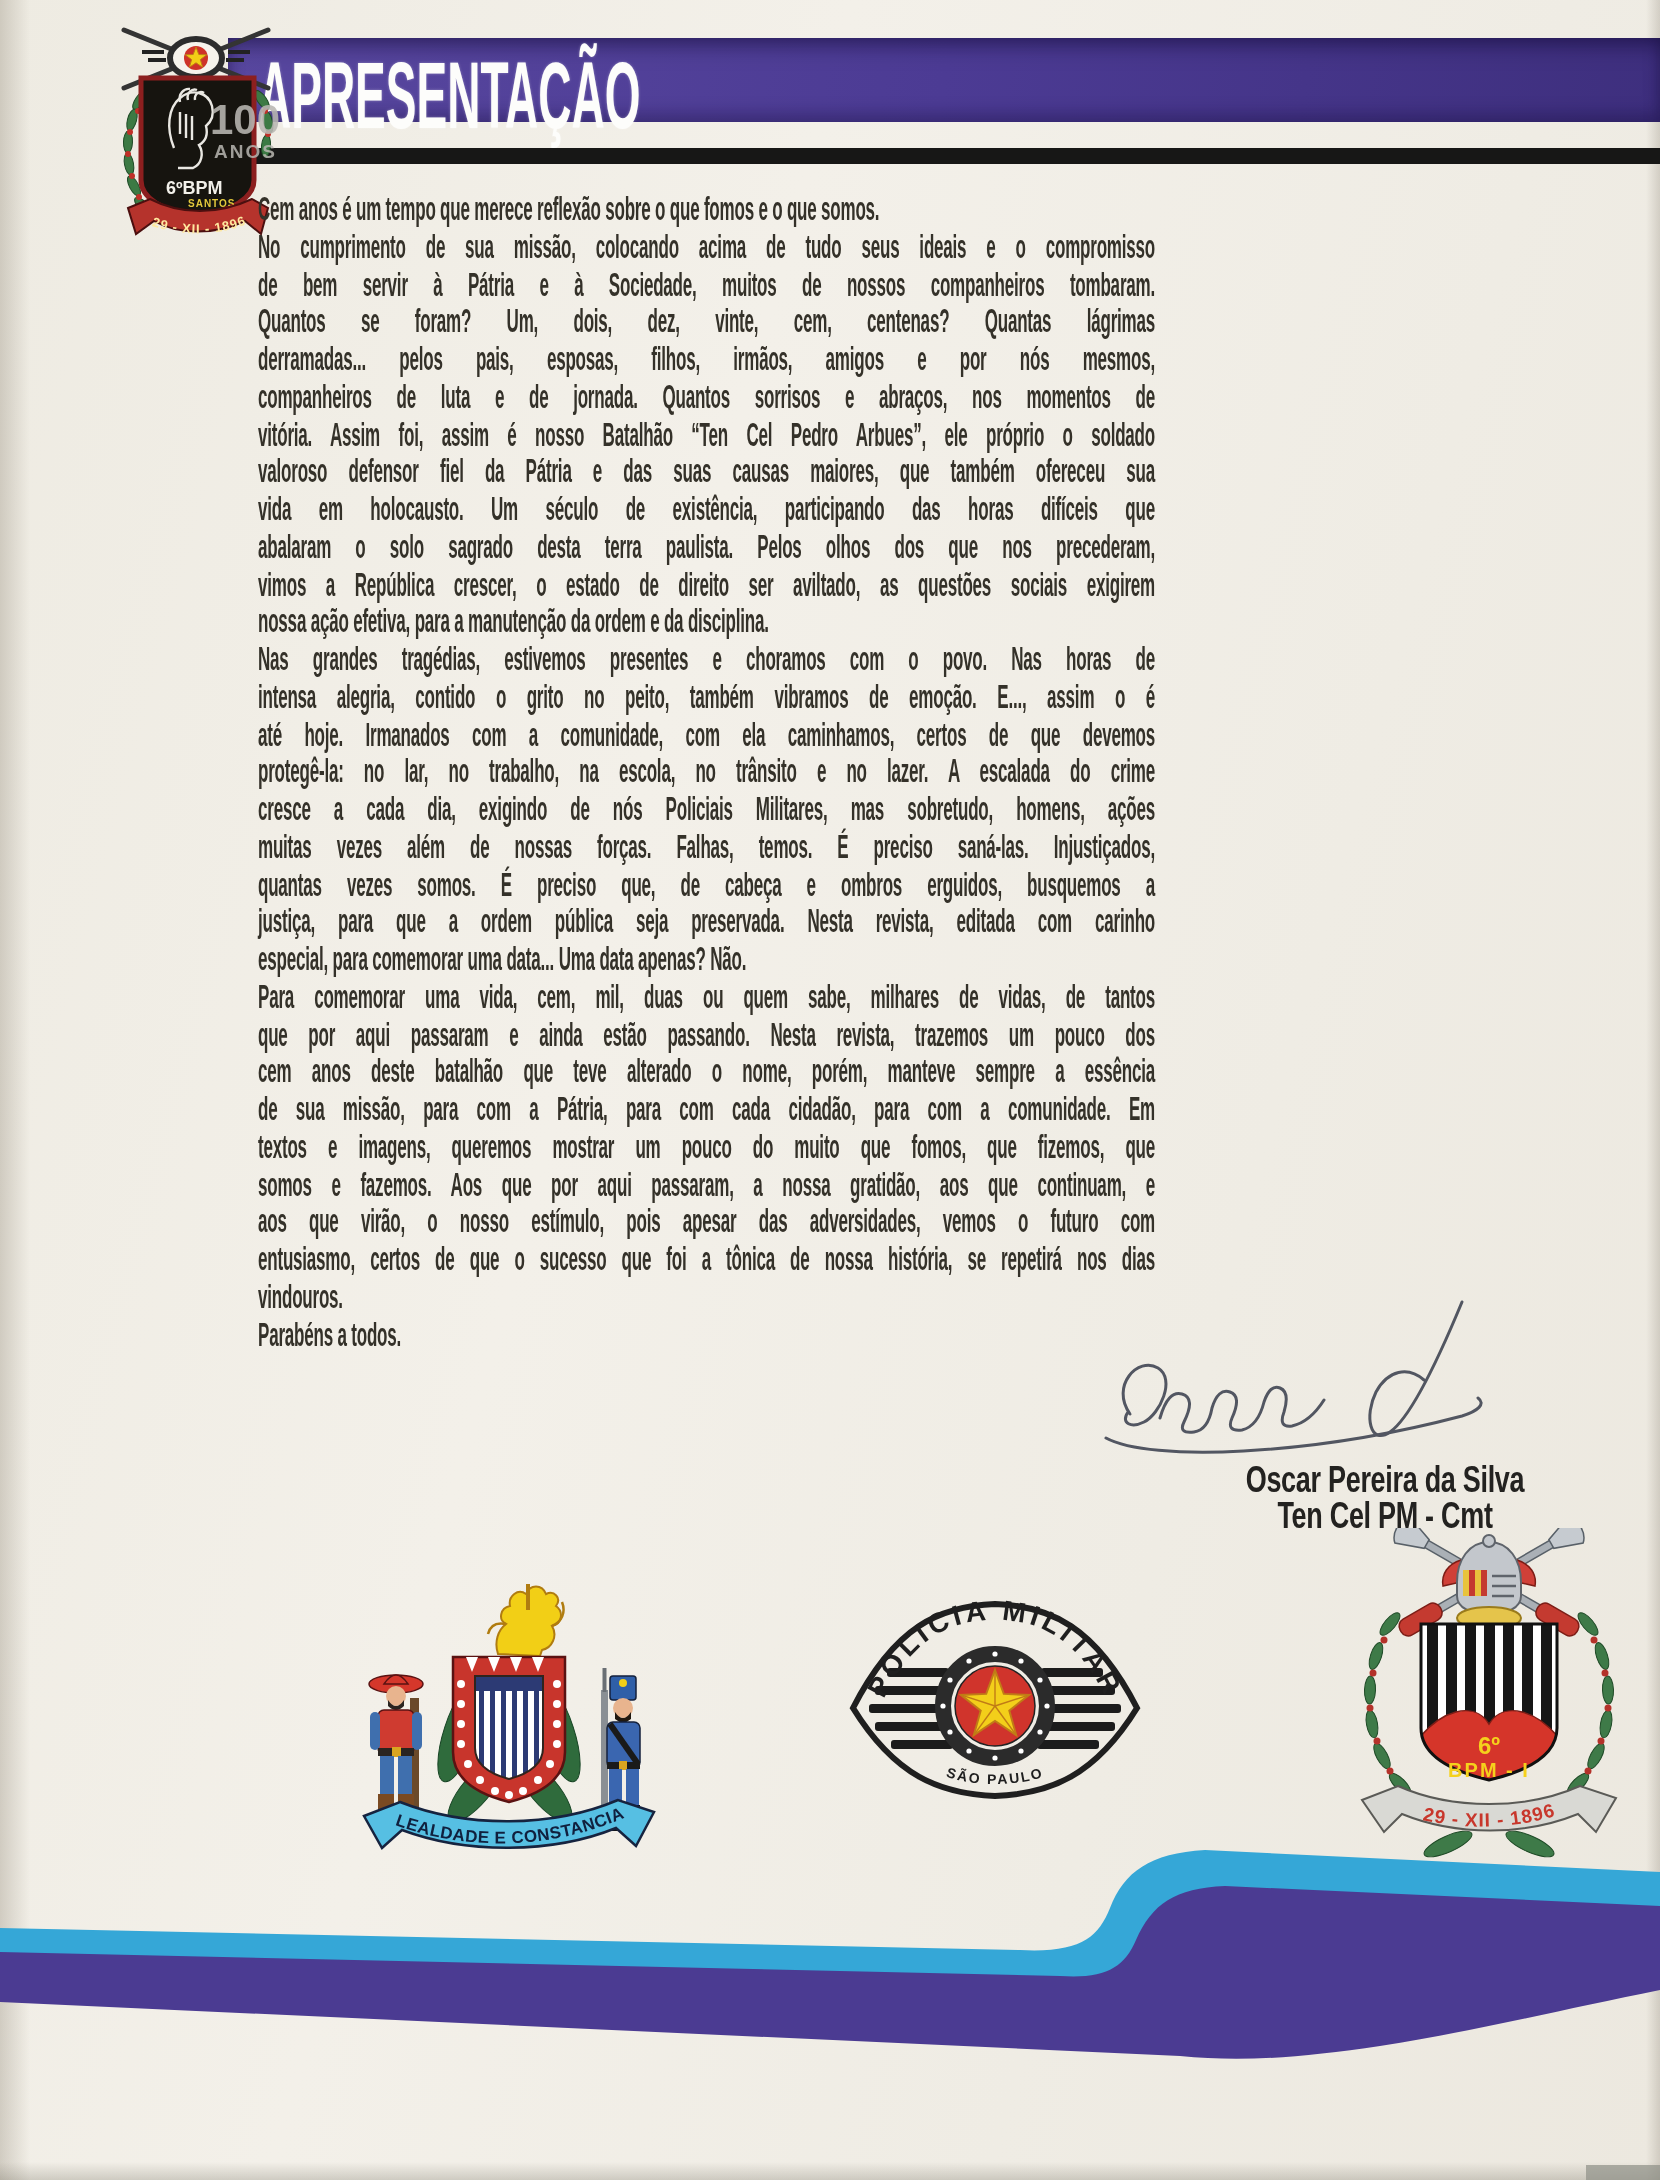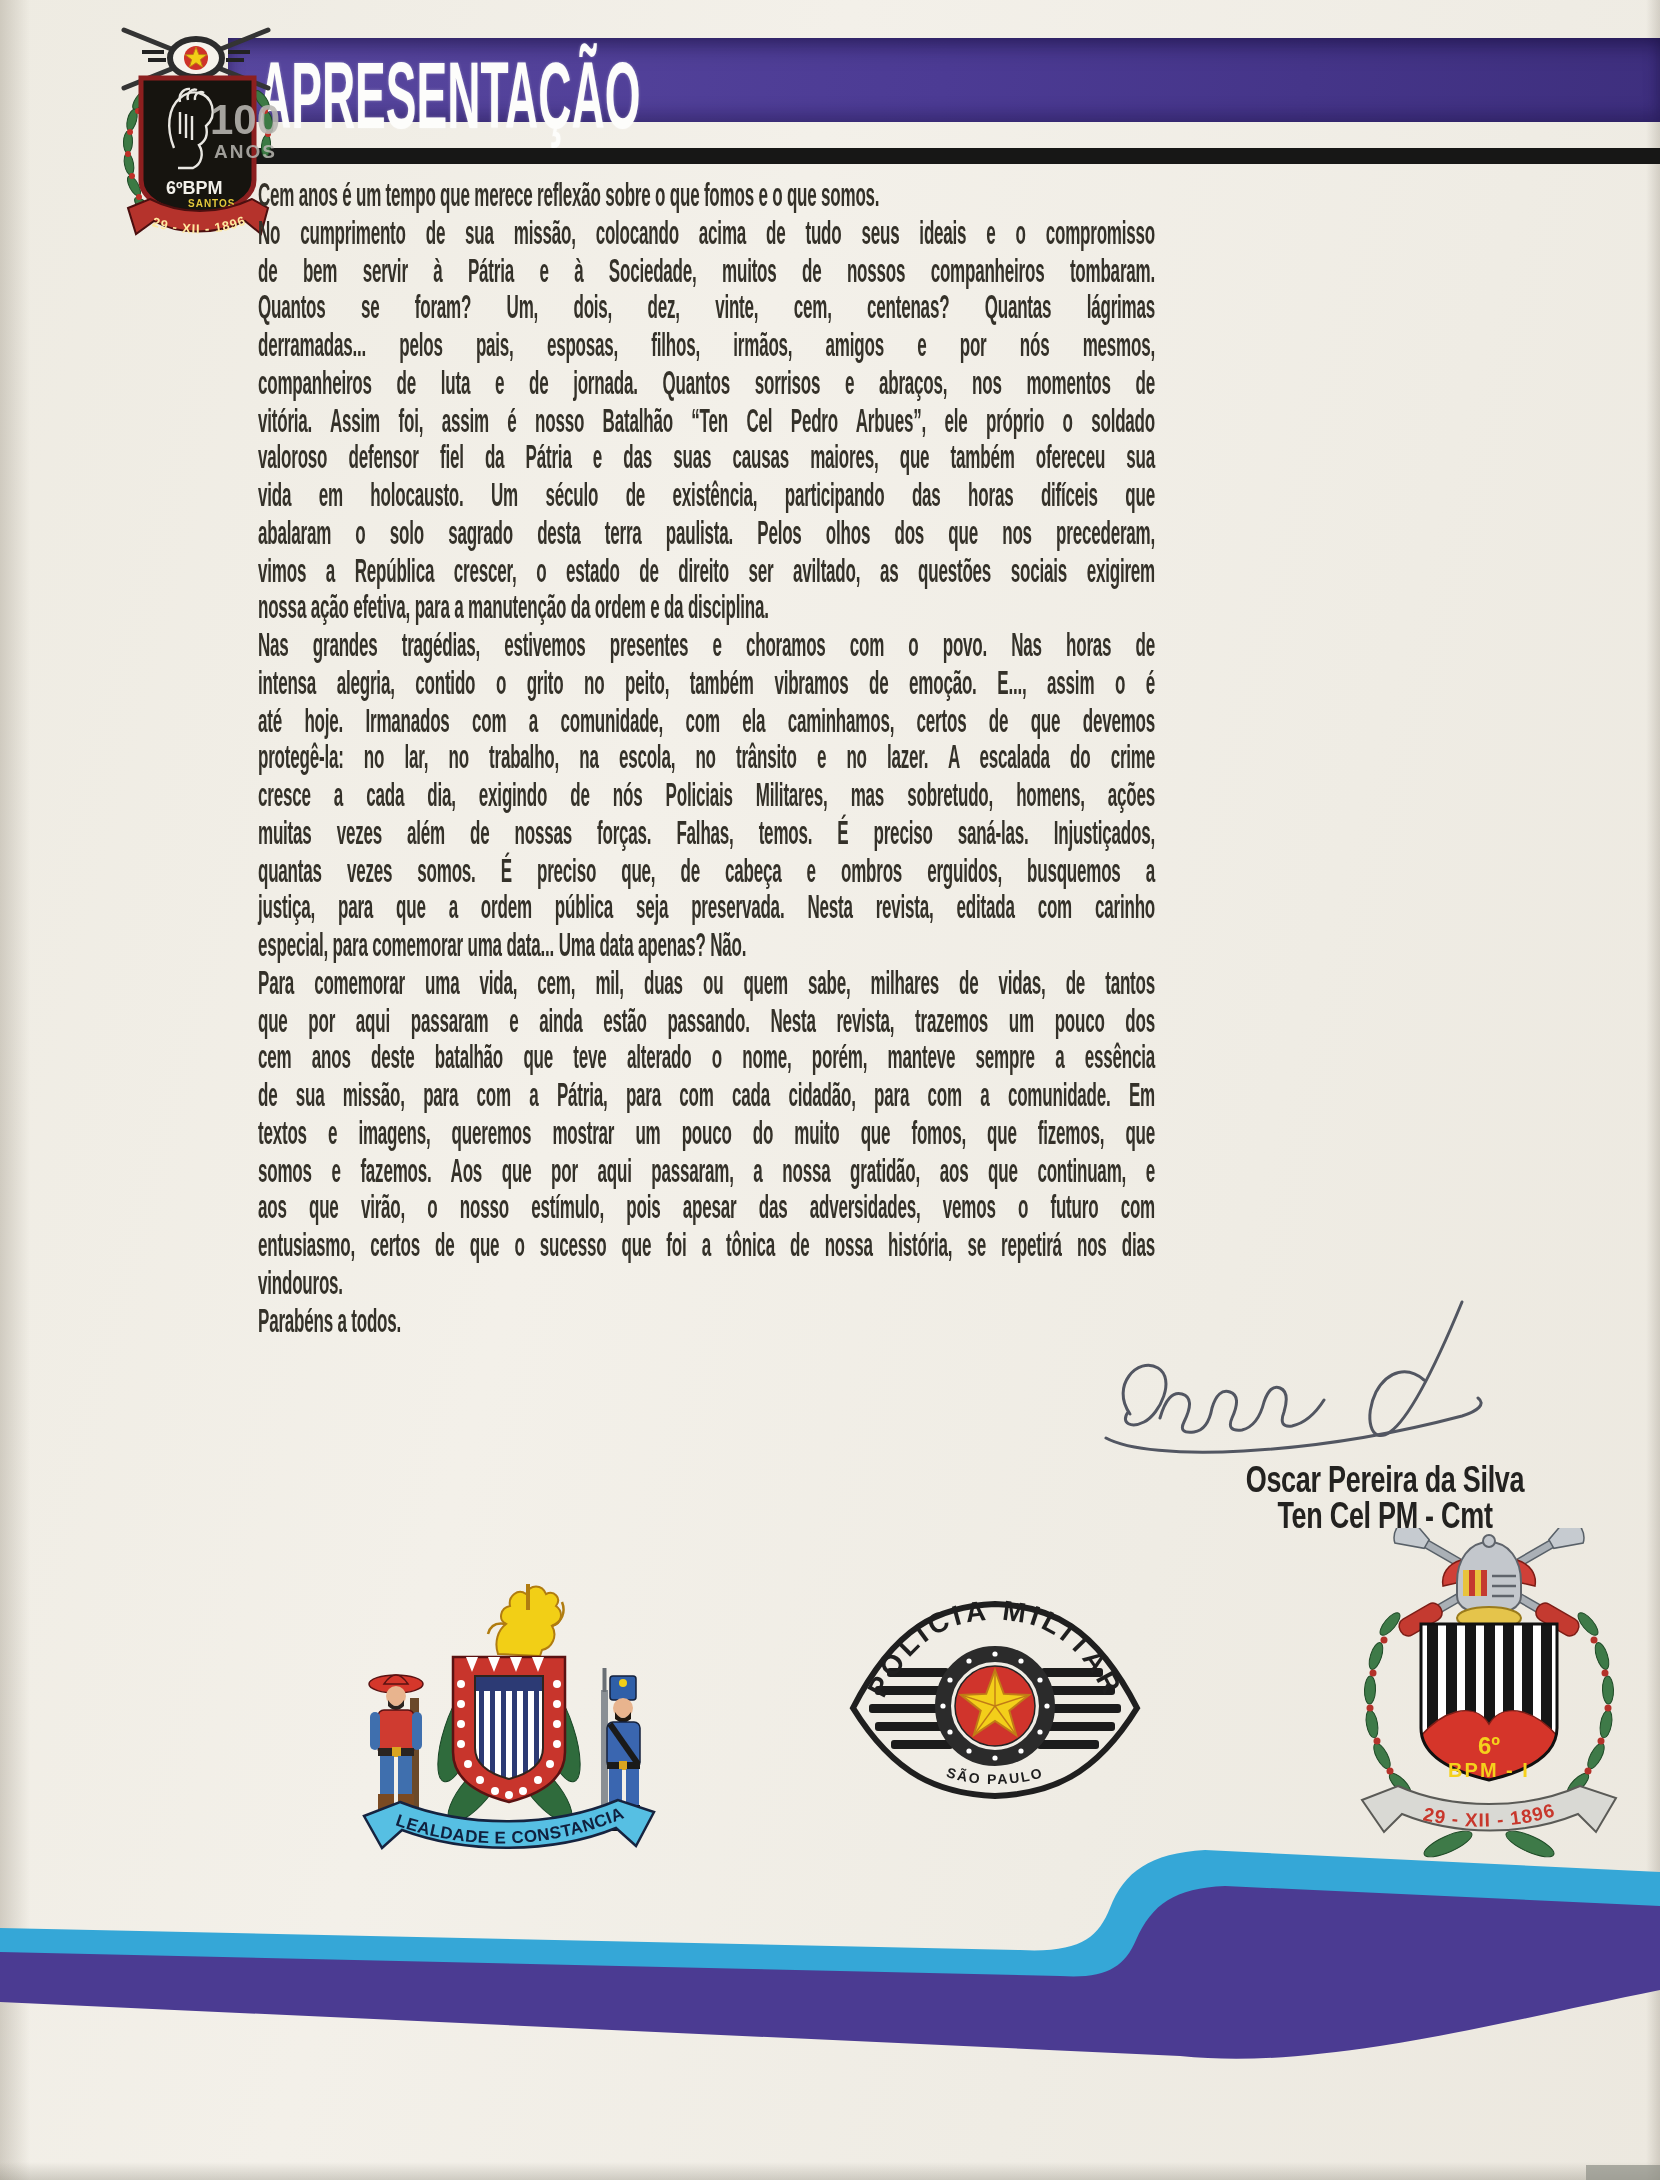--- a/index.html
+++ b/index.html
@@ -18,21 +18,21 @@
 
   .header-bar{position:absolute;left:228px;right:0;top:38px;height:84px;
     background:linear-gradient(100deg,#58479f 0%,#4c3b94 50%,#3e2f7e 100%);
     box-shadow:inset 0 16px 22px -10px rgba(12,6,44,.55), inset 0 -8px 16px rgba(18,10,52,.35);
     display:flex;align-items:flex-end;}
   .header-strip{position:absolute;left:228px;right:0;top:148px;height:16px;background:#171716;}
   .header-title{color:#fdfdfb;font-weight:700;font-size:46px;letter-spacing:0px;
     transform:scaleY(2.05);transform-origin:0 50%;margin-left:30px;white-space:nowrap;
     text-shadow:0 0 2px rgba(255,255,255,.35);}
 
-  .text-block{position:absolute;left:258px;top:178px;width:897px;}
+  .text-block{position:absolute;left:258px;top:192px;width:897px;}
   .text-scale{transform:scaleY(2.0);transform-origin:0 0;font-size:17px;line-height:18.75px;
     font-weight:700;letter-spacing:-0.2px;color:#343129;text-align:justify;}
   .text-line{text-align-last:justify;min-height:18.75px;}
   .text-line.line-end{text-align-last:left;}
 
   .sig-svg{position:absolute;left:1010px;top:1296px;width:480px;height:190px;}
   .sig-block{position:absolute;left:1150px;top:1462px;width:470px;text-align:center;
     transform:scaleY(1.38);transform-origin:50% 0;color:#232220;font-weight:700;
     font-size:27px;line-height:26px;letter-spacing:-0.3px;}
 

